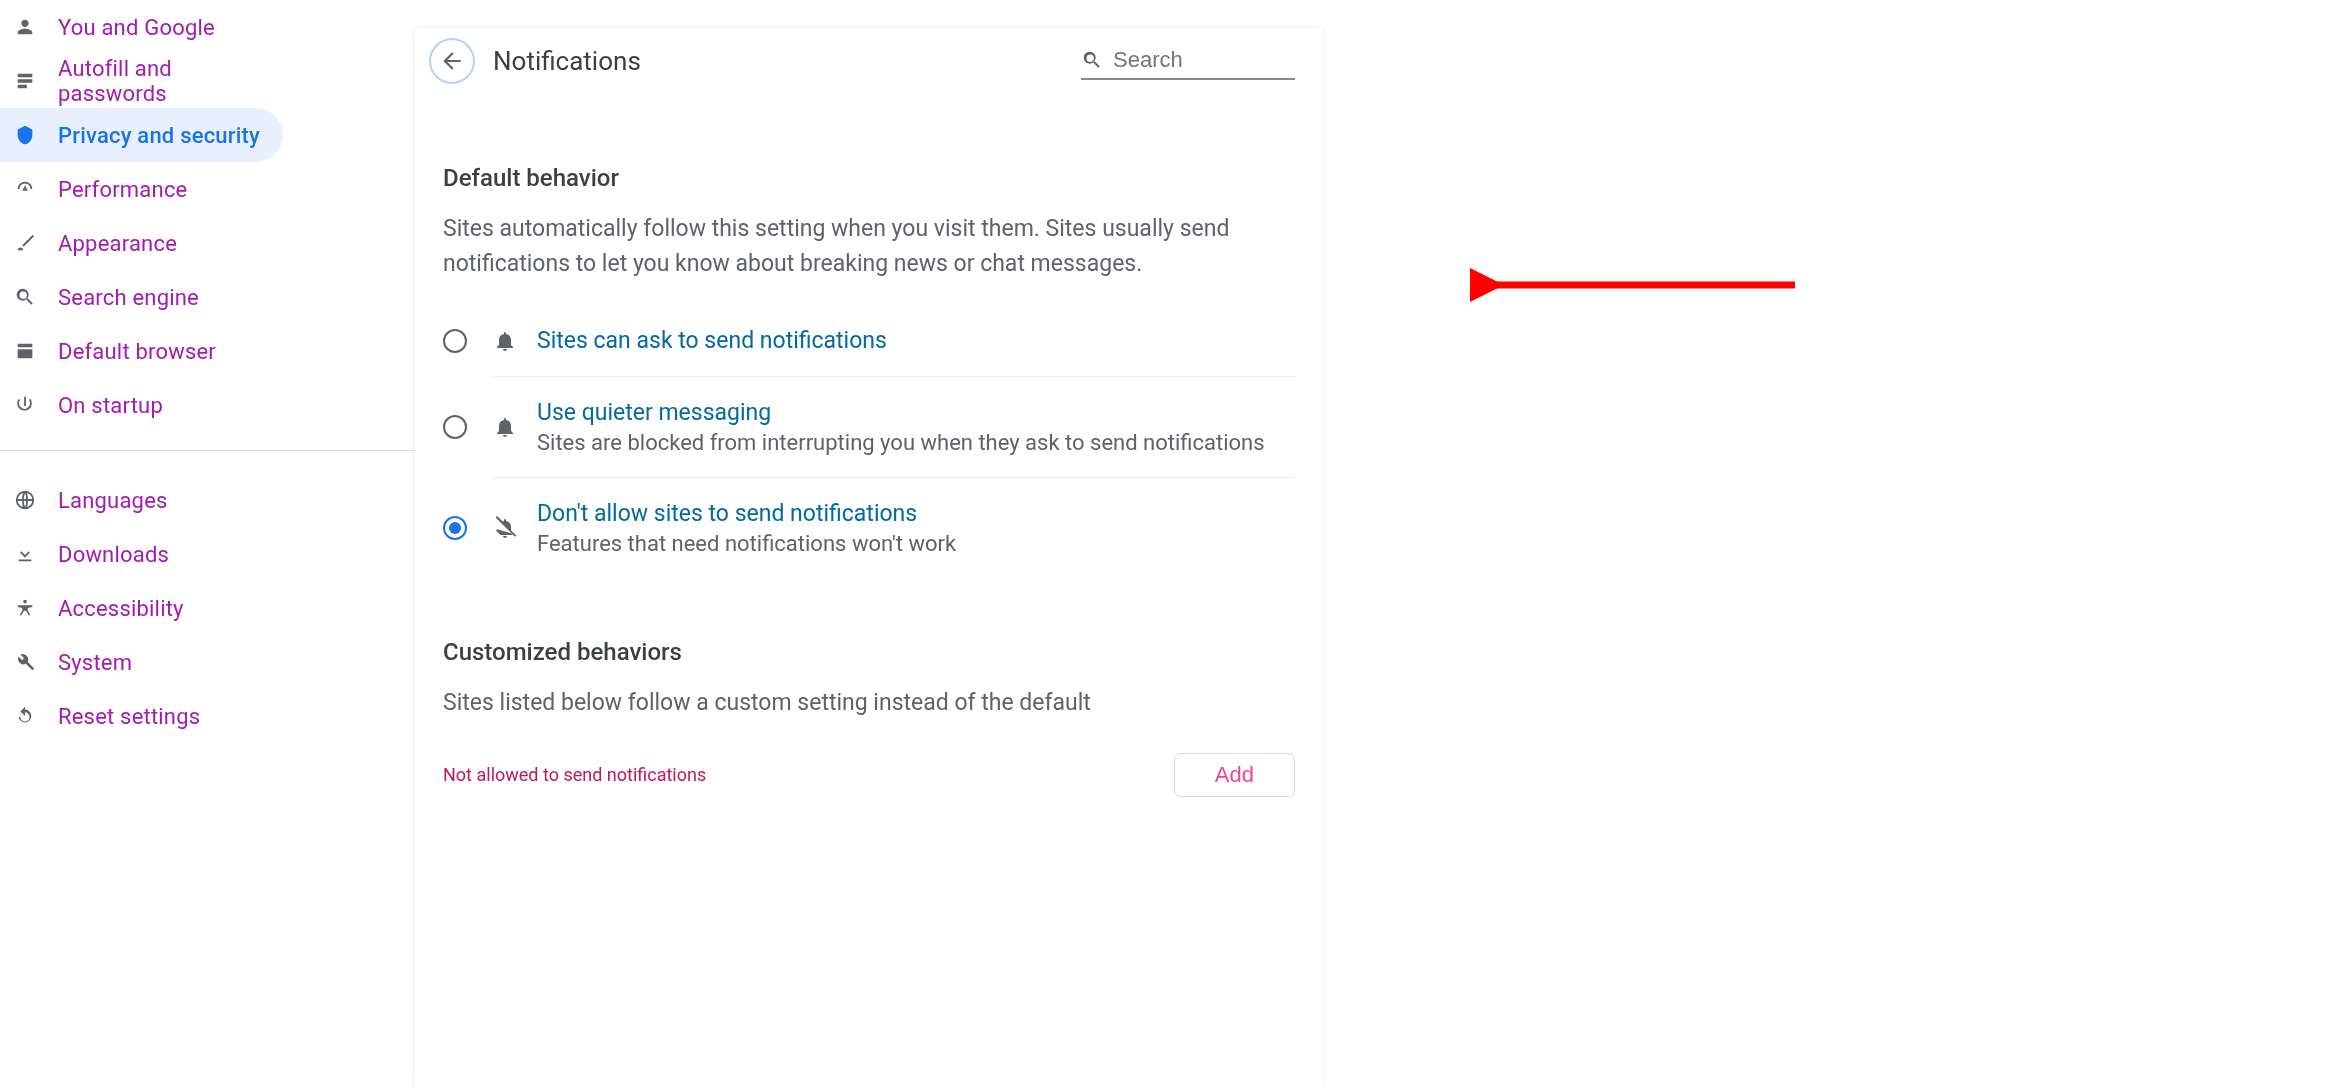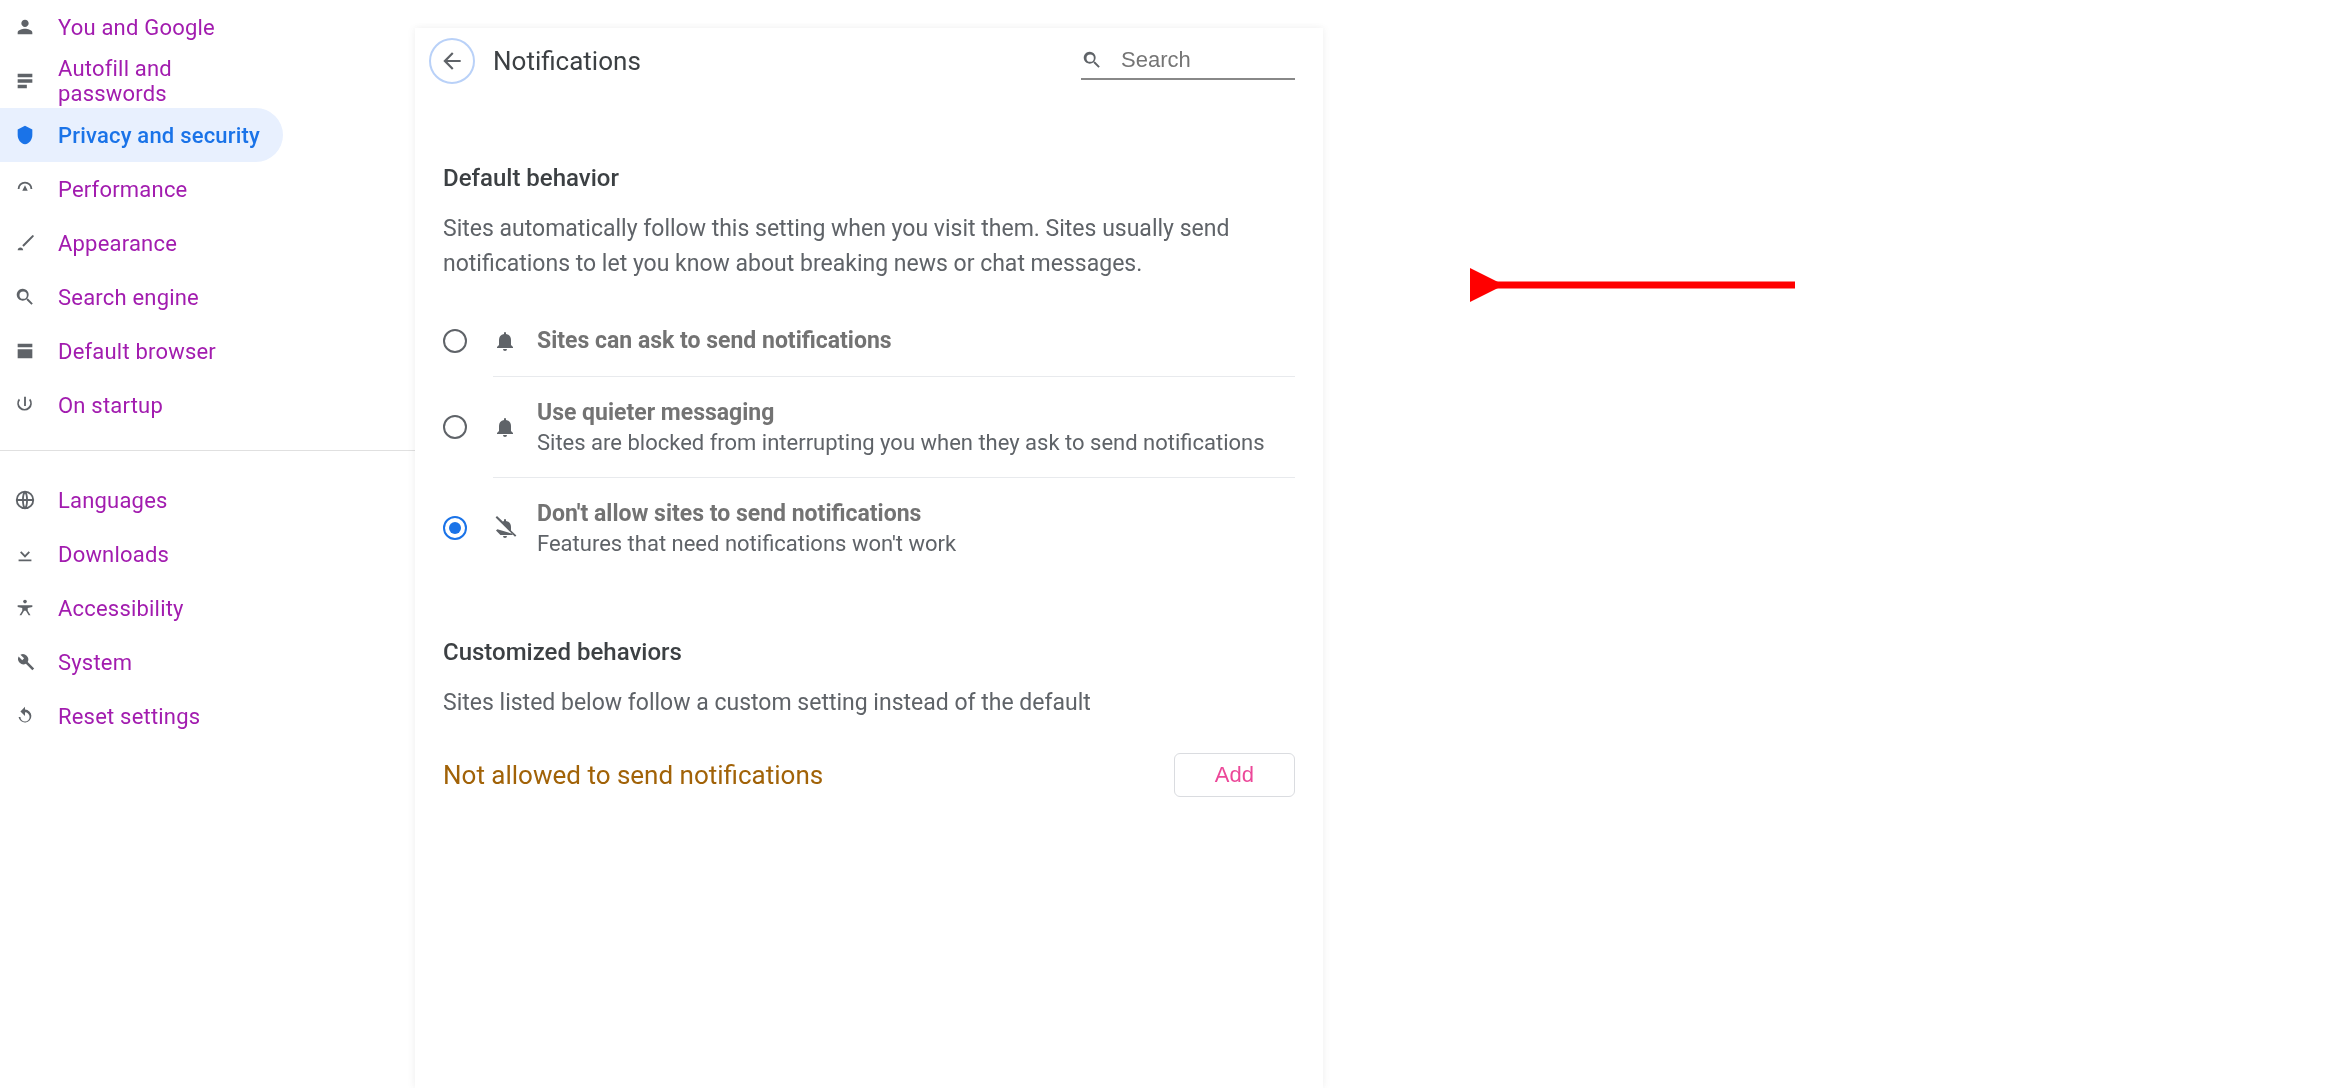--- a/index.html
+++ b/index.html
@@ -107,21 +107,21 @@
     color: #3c4043;
     margin-left: 18px;
     font-weight: 400;
   }
   .search-wrap {
     display: flex;
     align-items: center;
     width: 214px;
     border-bottom: 2px solid #888;
     height: 38px;
-    gap: 18px;
+    gap: 10px;
     color: #5f6368;
   }
   .search-wrap svg { width: 22px; height: 22px; flex-shrink: 0; }
   .search-input {
     border: none;
     outline: none;
     font-size: 22px;
     color: #5f6368;
     background: transparent;
     width: 100%;
@@ -184,40 +184,39 @@
     width: 30px;
     color: #5f6368;
     display: flex;
     align-items: center;
     flex-shrink: 0;
   }
   .radio-icon svg { width: 24px; height: 24px; }
   .radio-text { margin-left: 14px; }
   .radio-label {
     font-size: 23px;
-    color: #737373;
-    font-weight: bold;
+    color: #0369a1;
   }
   .radio-sub {
     font-size: 22px;
     color: #5f6368;
     margin-top: 4px;
   }
   .customized {
     margin-top: 60px;
   }
   .custom-row {
     display: flex;
     align-items: center;
     justify-content: space-between;
     margin-top: 32px;
   }
   .custom-row .row-label {
-    font-size: 26px;
-    color: #a16207;
+    font-size: 18px;
+    color: #be185d;
   }
   .add-btn {
     border: 1px solid #dadce0;
     border-radius: 6px;
     background: #fff;
     color: #ec4899;
     font-size: 22px;
     font-weight: 500;
     padding: 8px 40px;
     cursor: pointer;

